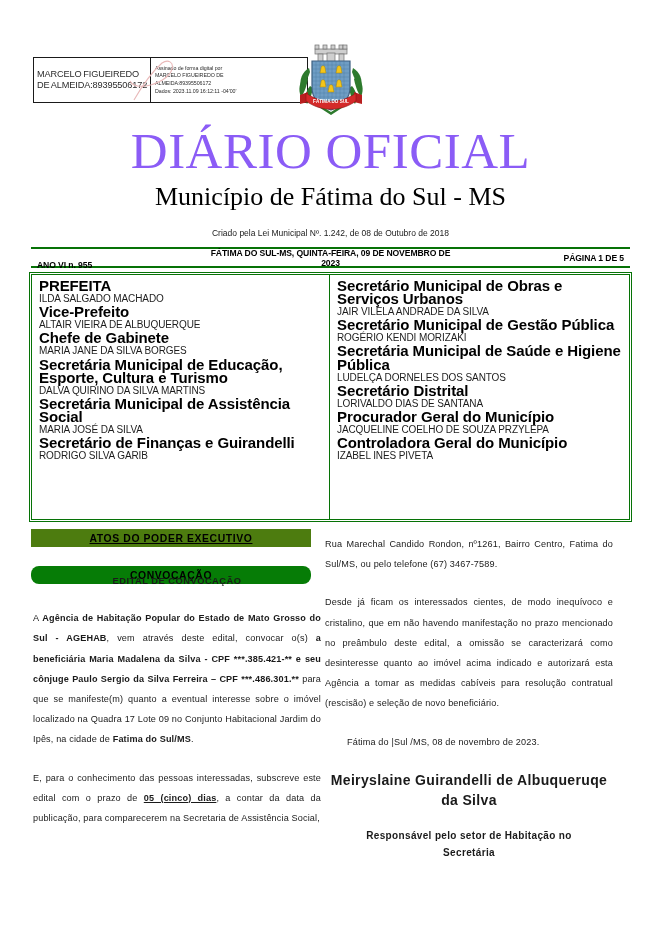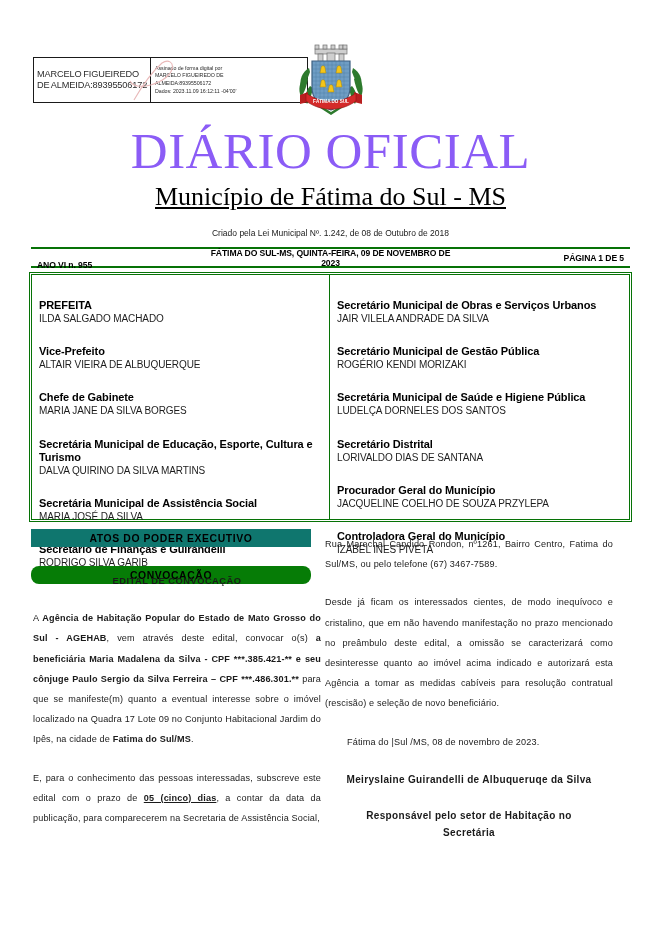--- a/index.html
+++ b/index.html
@@ -90,21 +90,20 @@
     line-height: 54px;
     letter-spacing: 0.5px;
     color: #8b5cf6;
   }
   .title-sub {
     font-family: "Liberation Serif", serif;
     font-size: 26px;
     line-height: 34px;
     margin-top: 2px;
     color: #000;
-    text-decoration: underline;
   }
   .title-law {
     font-size: 8.5px;
     line-height: 12px;
     margin-top: 13px;
     color: #1a1a1a;
   }
 
   
   .infobar {
@@ -146,26 +145,25 @@
     border: 1px solid #067206;
     pointer-events: none;
   }
   .off-col {
     box-sizing: border-box;
     padding: 4px 6px 4px 7px;
   }
   .off-col-left  { width: 298px; border-right: 1.5px solid #067206; }
   .off-col-right { width: 299px; }
   .role {
-    font-size: 11px;
+    font-size: 15px;
     font-weight: bold;
     line-height: 13.1px;
     letter-spacing: -0.1px;
     color: #000;
-    margin-top: 20px;
   }
   .person {
     font-size: 10px;
     font-weight: normal;
     line-height: 13.1px;
     letter-spacing: -0.1px;
     color: #1c1c1c;
   }
 
   
@@ -208,21 +206,21 @@
     font-size: 9.3px;
     letter-spacing: 0.5px;
     margin-bottom: 17px !important;
   }
   .b { font-weight: bold; }
   .bu { font-weight: bold; text-decoration: underline; }
   .p-indent { text-indent: 22px; }
   .sign-name {
     text-align: center;
     font-weight: bold;
-    font-size: 10px;
+    font-size: 14px;
     letter-spacing: 0.35px;
     margin-bottom: 17px !important;
   }
   .sign-role {
     text-align: center;
     font-weight: bold;
     font-size: 10px;
     letter-spacing: 0.35px;
     line-height: 17px;
   }
@@ -345,21 +343,21 @@
         <div class="person">LUDELÇA DORNELES DOS SANTOS</div>
         <div class="role">Secretário Distrital</div>
         <div class="person">LORIVALDO DIAS DE SANTANA</div>
         <div class="role">Procurador Geral do Município</div>
         <div class="person">JACQUELINE COELHO DE SOUZA PRZYLEPA</div>
         <div class="role">Controladora Geral do Município</div>
         <div class="person">IZABEL INES PIVETA</div>
       </div>
   </div>
 
-  <div class="banner" id="banner-atos" style="background: #0f766e;">ATOS DO PODER EXECUTIVO</div>
+  <div class="banner" id="banner-atos" style="background: #4d7c0f; text-decoration: underline;">ATOS DO PODER EXECUTIVO</div>
   <div class="banner" id="banner-conv" style="background: rgb(6, 124, 6); border-radius: 8px;">CONVOCAÇÃO</div>
 
   <div class="col" id="col-left">
     <p class="edital-head">EDITAL DE CONVOCAÇÃO</p>
     <p><span>A </span><span class="b">Agência de Habitação Popular do Estado de Mato Grosso do Sul - AGEHAB</span><span>, vem através deste edital, convocar o(s) </span><span class="b">a beneficiária Maria Madalena da Silva - CPF ***.385.421-** e seu cônjuge Paulo Sergio da Silva Ferreira – CPF ***.486.301.**</span><span> para que se manifeste(m) quanto a eventual interesse sobre o imóvel localizado na Quadra 17 Lote 09 no Conjunto Habitacional Jardim do Ipês, na cidade de </span><span class="b">Fatima do Sul/MS</span><span>.</span></p>
     <p><span>E, para o conhecimento das pessoas interessadas, subscreve este edital com o prazo de </span><span class="bu">05 (cinco) dias</span><span>, a contar da data da publicação, para comparecerem na Secretaria de Assistência Social, </span></p>
   </div>
 
   <div class="col" id="col-right">
     <p>Rua Marechal Candido Rondon, nº1261, Bairro Centro, Fatima do Sul/MS, ou pelo telefone (67) 3467-7589.</p>

